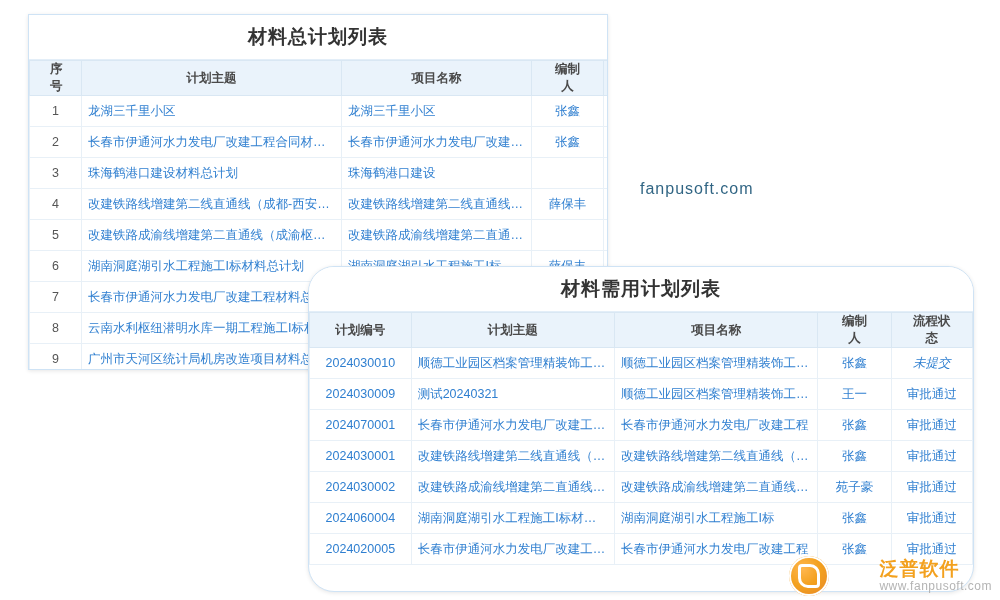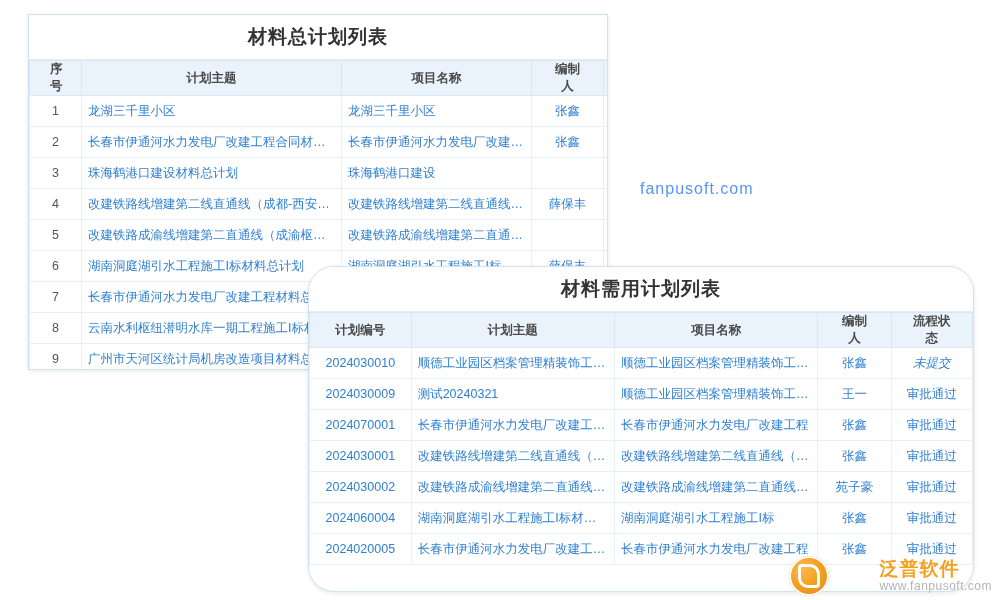--- a/index.html
+++ b/index.html
@@ -133,21 +133,21 @@
   .wm-sub {
     font-size: 12px;
     color: #b0b0b0;
     letter-spacing: 0.5px;
   }
   .wm-faint {
     position: absolute;
     left: 640px;
     top: 180px;
     font-size: 16px;
-    color: #3b82f6;
+    color: #0c4a6e;
     opacity: 0.85;
     letter-spacing: 1px;
     pointer-events: none;
   }
 </style>
 </head>
 <body>
 
 <div class="stage">
 

